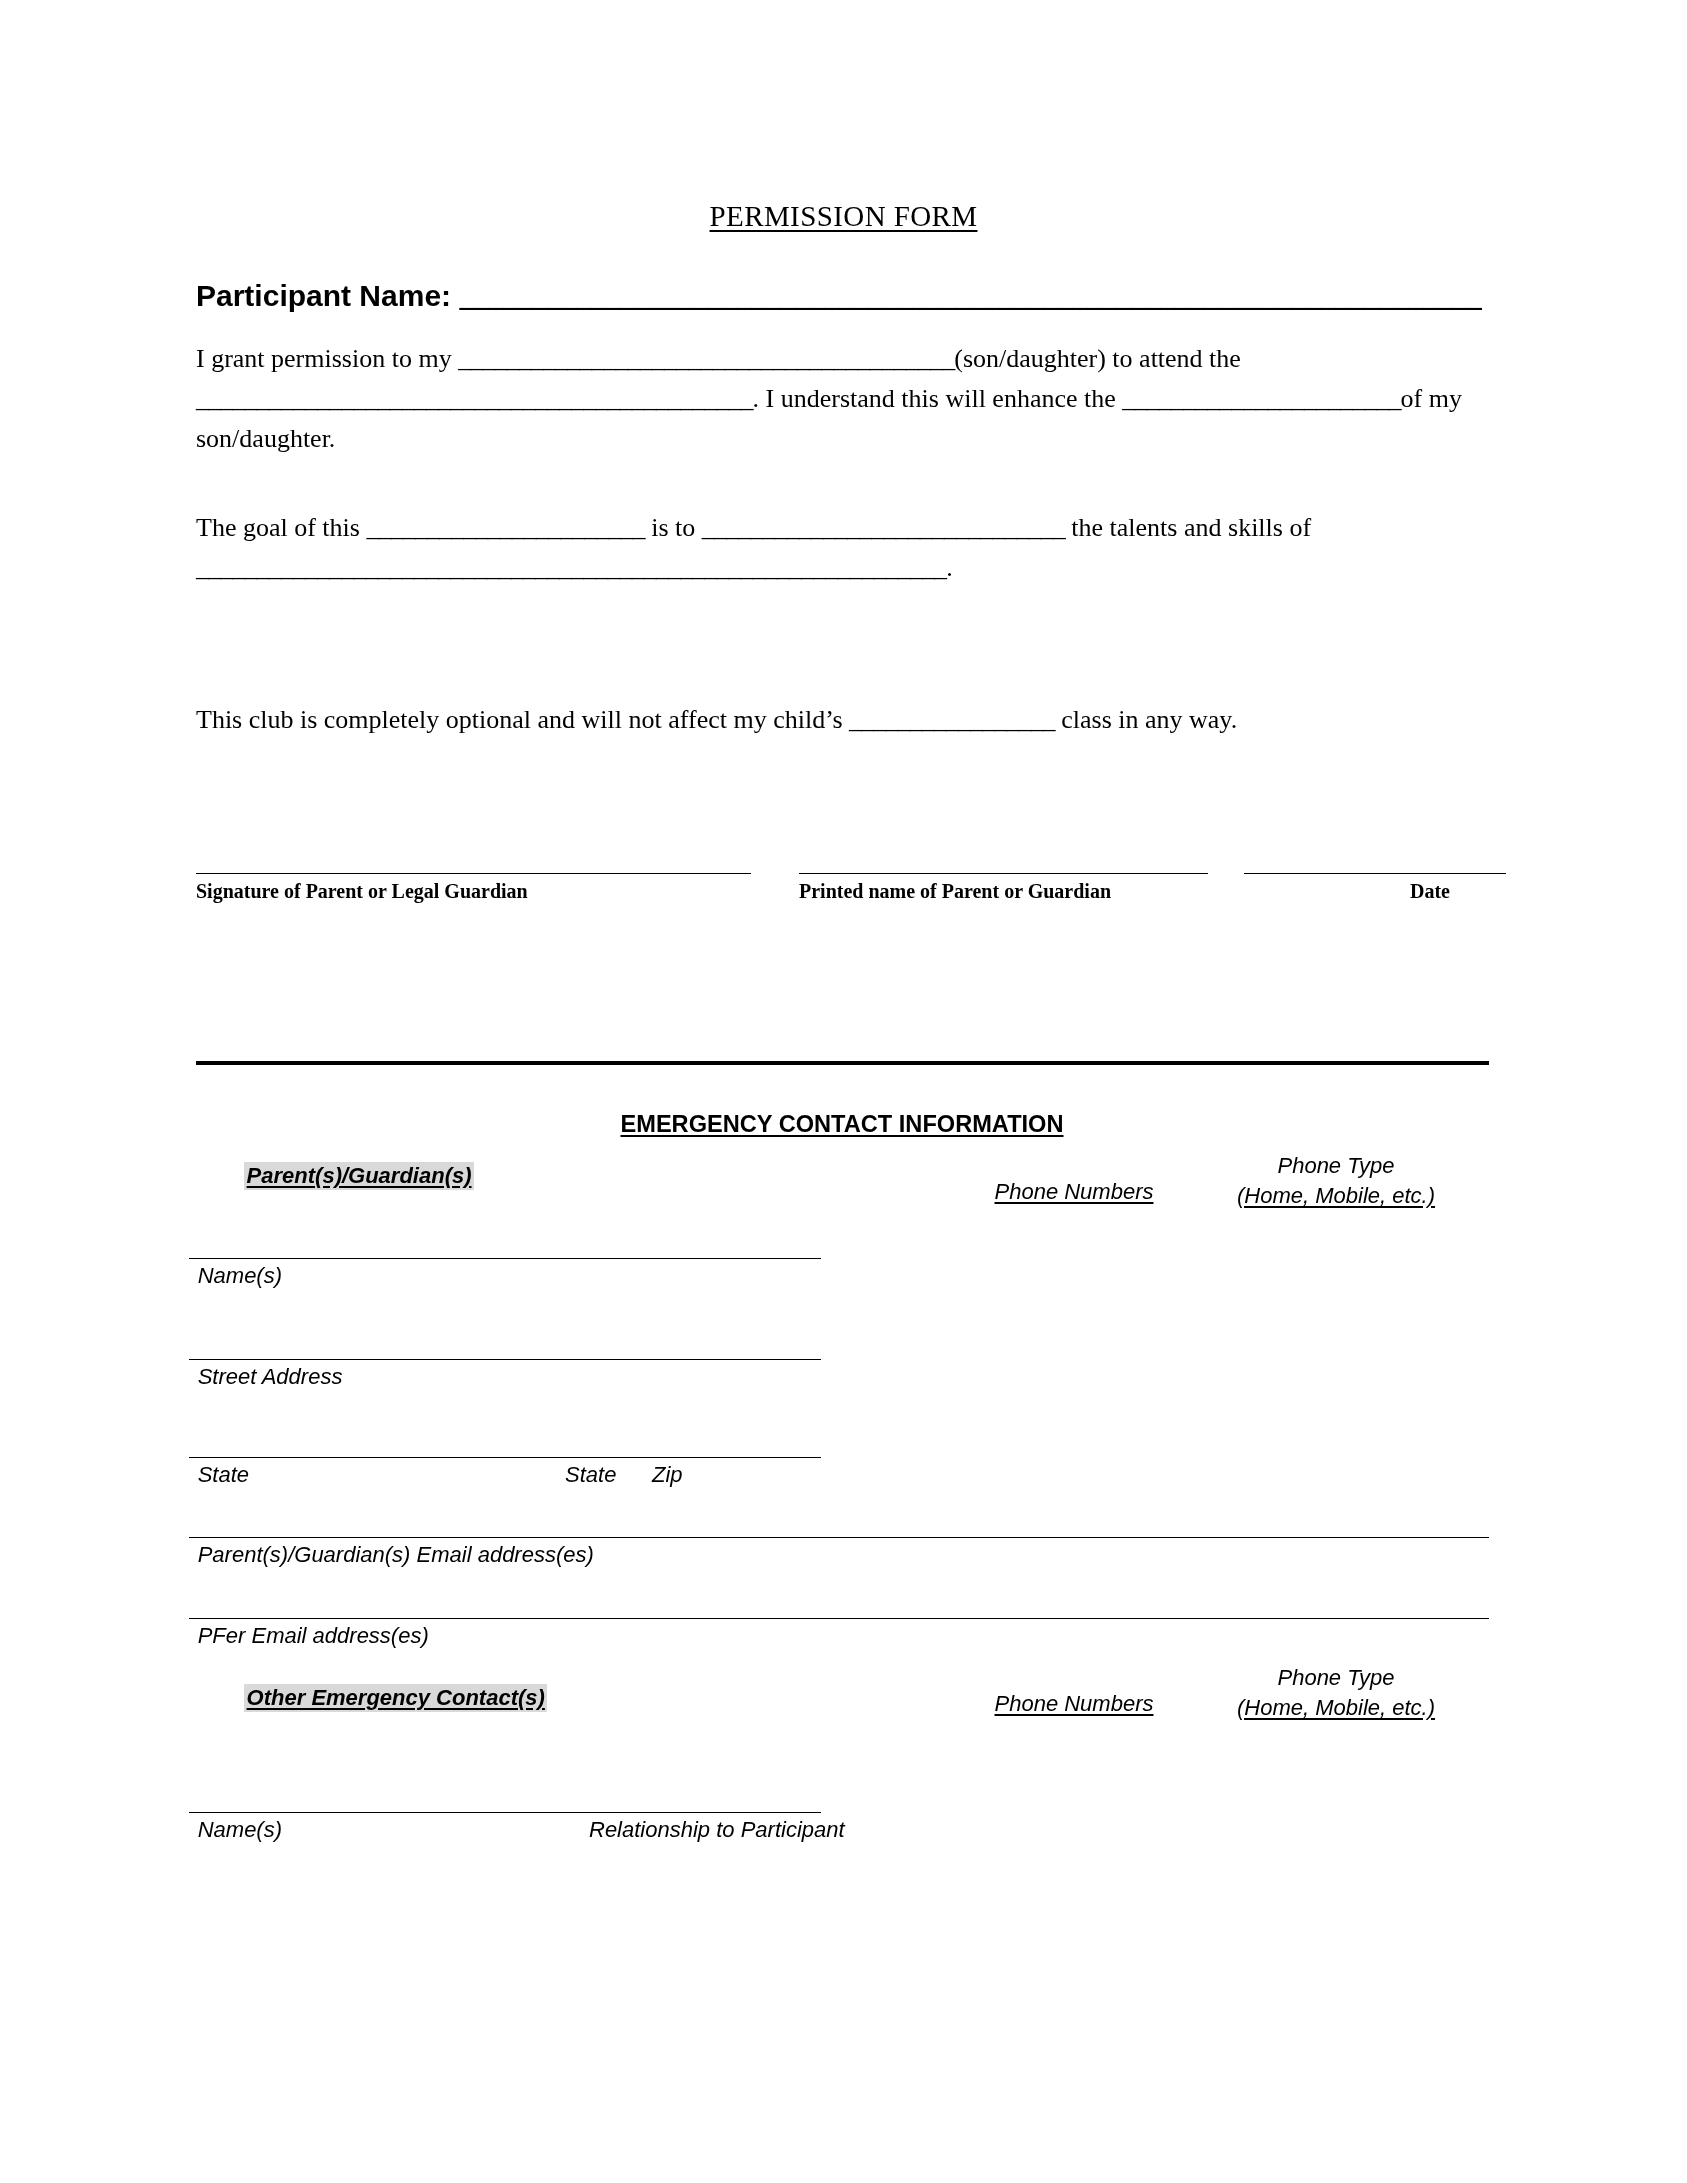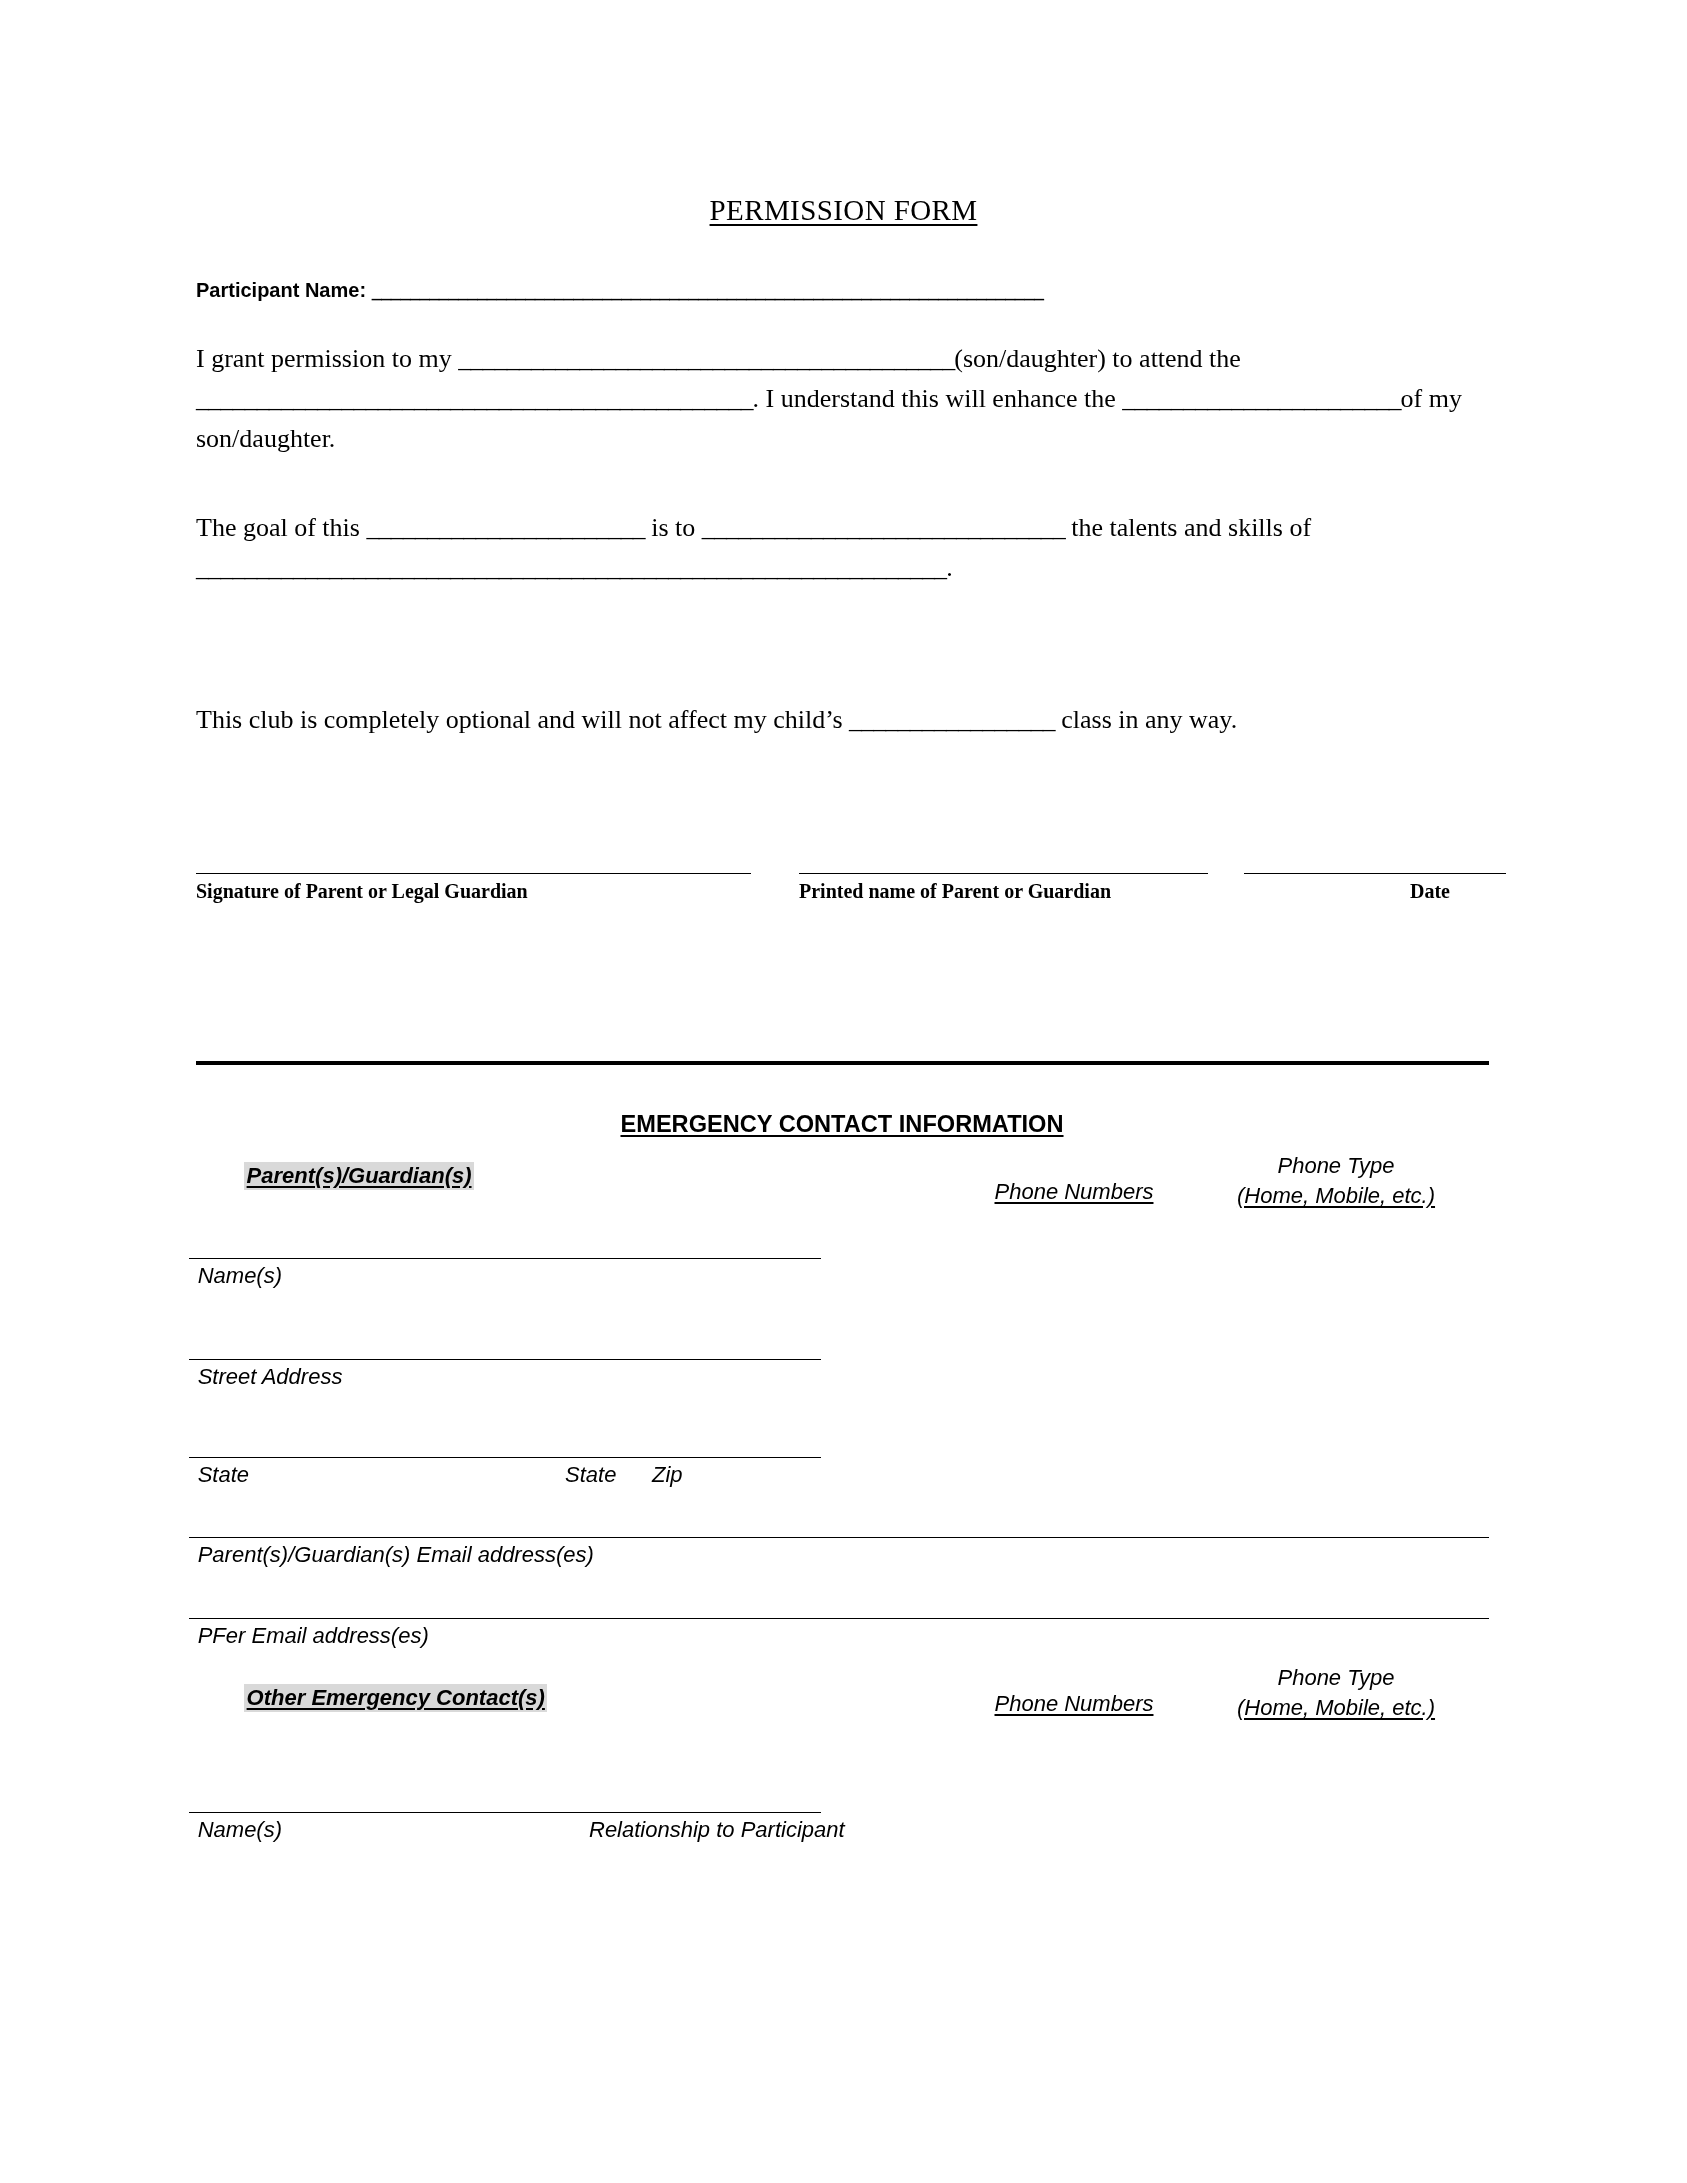--- a/index.html
+++ b/index.html
@@ -21,38 +21,38 @@
     left: 0;
     top: 0;
     width: 1687px;
     height: 2184px;
   }
 
   
   .doc-title {
     position: absolute;
     left: 0;
-    top: 194px;
+    top: 200px;
     width: 1687px;
     text-align: center;
     font-size: 29px;
     letter-spacing: 0.4px;
   }
   .doc-title span {
     text-decoration: underline;
     text-underline-offset: 3.5px;
   }
 
   
   .participant-row {
     position: absolute;
     left: 196px;
     top: 279px;
     width: 1240px;
-    font-size: 20px;
+    font-size: 30px;
     font-weight: bold;
     font-family: "Liberation Sans", sans-serif;
     white-space: nowrap;
   }
   .participant-row .blank {
     font-family: "Liberation Serif", serif;
     font-weight: bold;
     letter-spacing: -0.4px;
   }
 

